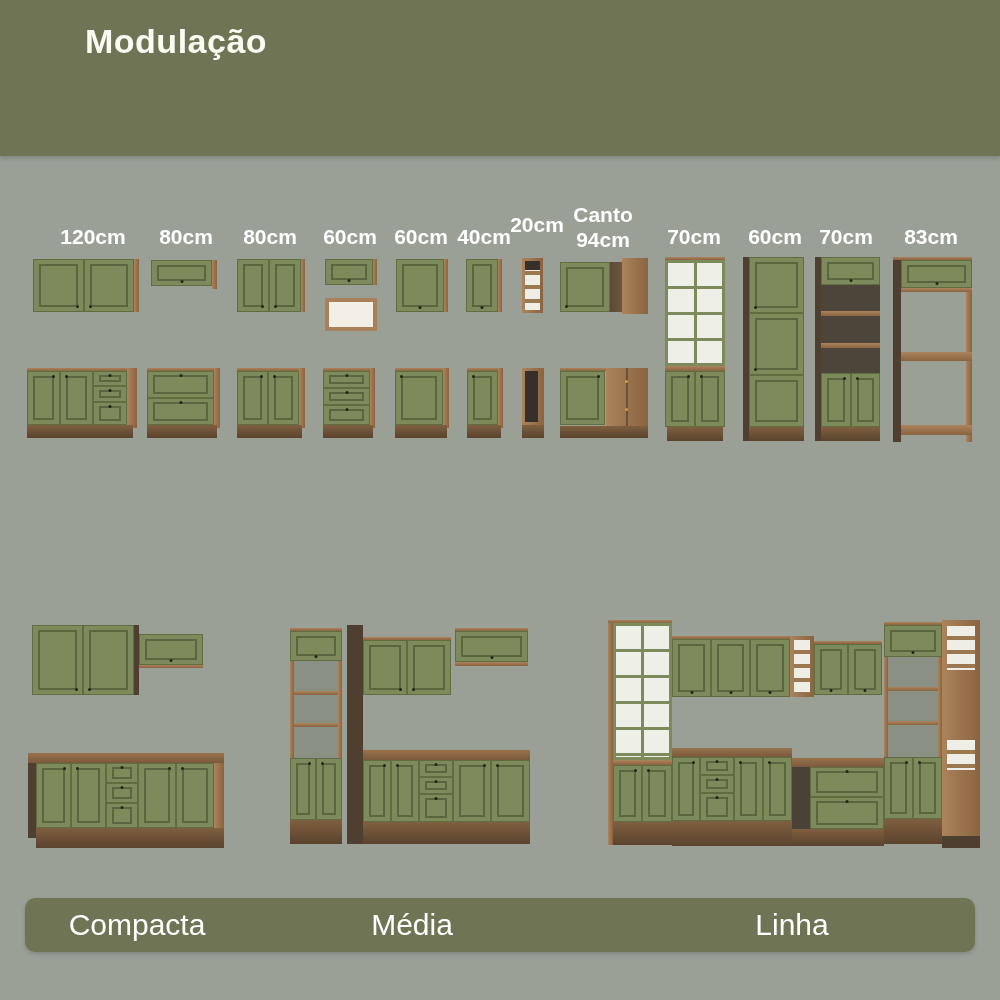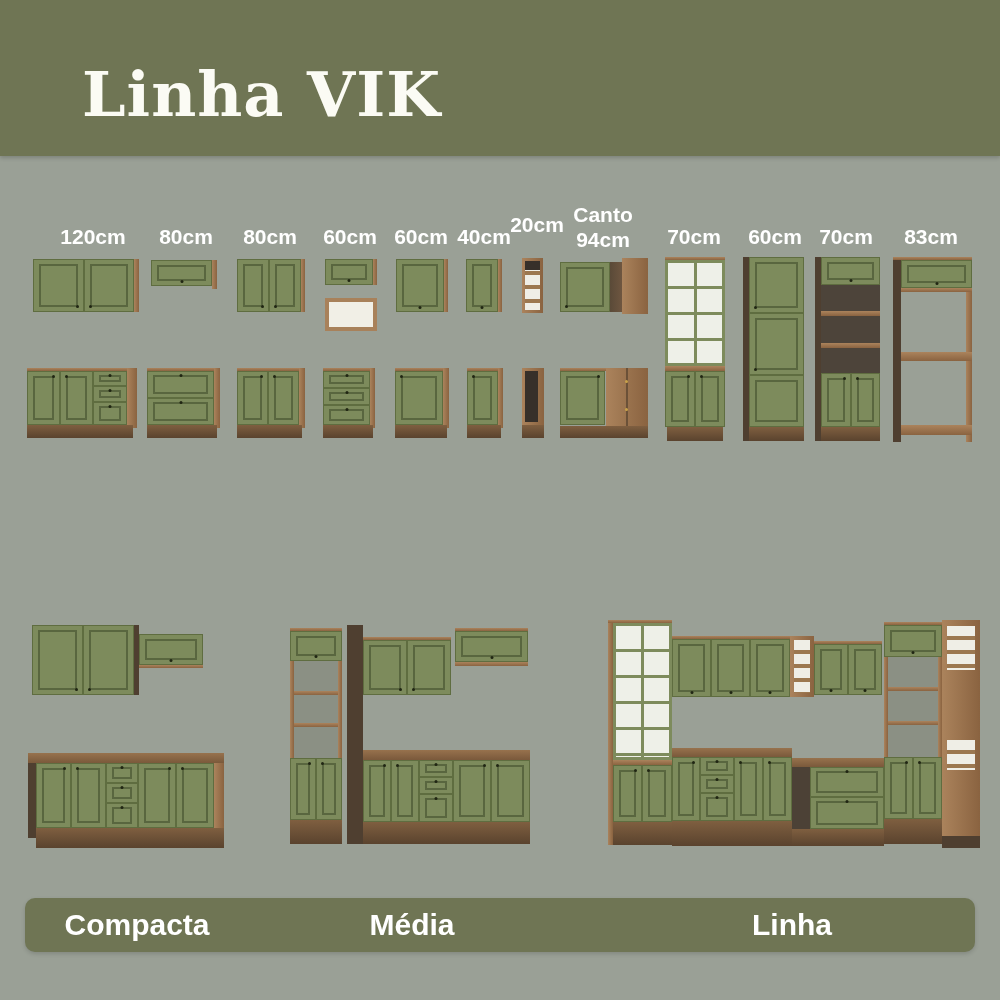--- a/index.html
+++ b/index.html
@@ -37,29 +37,29 @@
       linear-gradient(90deg,transparent calc(50% - 1.5px),#7d8b5c calc(50% - 1.5px),#7d8b5c calc(50% + 1.5px),transparent calc(50% + 1.5px)),
       repeating-linear-gradient(180deg,transparent 0 23px,#7d8b5c 23px 26px);
     border:3px solid #7d8b5c;box-sizing:border-box;}
   .shelfstack{background:repeating-linear-gradient(180deg,#efeee6 0 10px,#9c7850 10px 14px);}
   .seam{background:#6b5138;}
   .hinge{background:#c9a24a;border-radius:50%;width:3px;height:3px;}
   
   .pill{position:absolute;background:#6f7554;border-radius:10px;box-shadow:0 2px 4px rgba(0,0,0,.15);}
   .bannertxt{position:absolute;left:0;top:0;width:100%;height:100%;display:flex;align-items:center;
              justify-content:center;color:#fff;font-size:29px;font-weight:700;}
-  .kname{position:absolute;top:50%;transform:translate(-50%,-50%);color:#fff;font-size:30px;font-weight:700;white-space:nowrap;}
+  .kname{position:absolute;top:50%;transform:translate(-50%,-50%);color:#fff;font-size:30px;font-weight:400;white-space:nowrap;}
 </style>
 </head>
 <body>
 
 <div id="art">
 
   <div class="hdr">
-    <div class="title">Linha VIK</div>
+    <div class="kicker">Modulação</div>
   </div>
 
   <div>
     <span class="sz" style="left:93px;top:225px">120cm</span>
     <span class="sz" style="left:186px;top:225px">80cm</span>
     <span class="sz" style="left:270px;top:225px">80cm</span>
     <span class="sz" style="left:350px;top:225px">60cm</span>
     <span class="sz" style="left:421px;top:225px">60cm</span>
     <span class="sz" style="left:484px;top:225px">40cm</span>
     <span class="sz" style="left:537px;top:213px">20cm</span>

